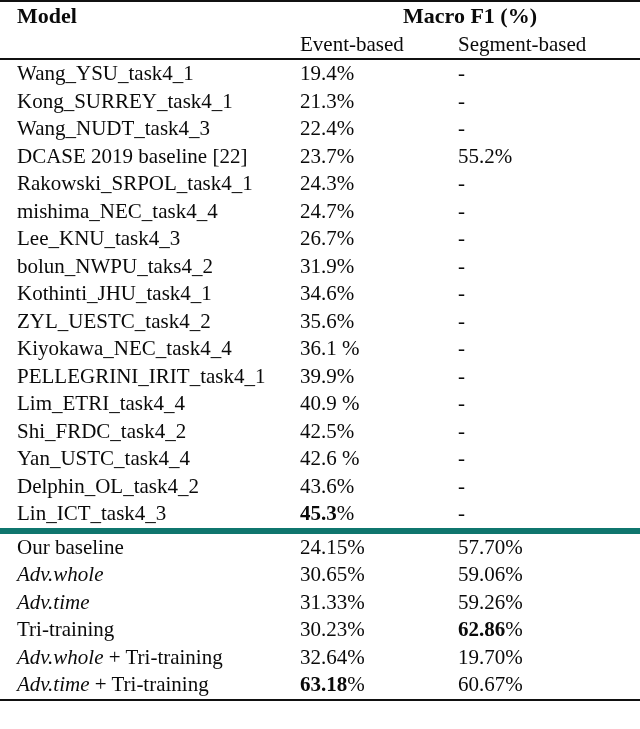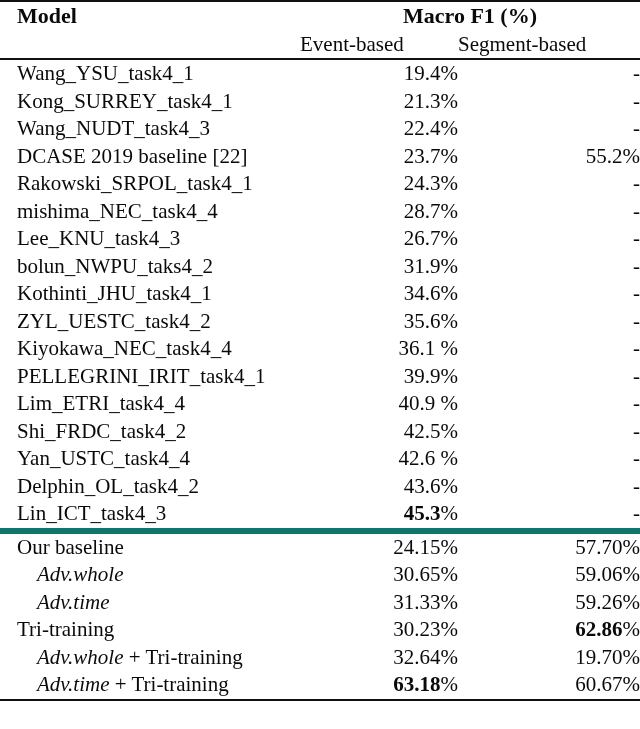--- a/index.html
+++ b/index.html
@@ -62,23 +62,23 @@
   }
   tbody.section-1 { border-bottom: 6px solid #0f766e; }
   td {
     padding: 0;
     height: 27.5px;
     line-height: 27.5px;
     white-space: nowrap;
     overflow: hidden;
   }
   td.model { text-align: left; padding-left: 17px; }
-  td.event, td.segment { text-align: right; margin-top: 40px; }
+  td.event, td.segment { text-align: left; margin-top: 40px; }
   .b { font-weight: bold; }
-  .i { font-style: italic; margin-left: 20px; }
+  .i { font-style: italic; }
 </style>
 </head>
 <body>
 
 <div class="page">
 
   <table class="results">
     <colgroup>
       <col class="c-model">
       <col class="c-event">
@@ -115,21 +115,21 @@
           <td class="event"><span>23.7%</span></td>
           <td class="segment"><span>55.2%</span></td>
         </tr>
         <tr>
           <td class="model"><span>Rakowski_SRPOL_task4_1</span></td>
           <td class="event"><span>24.3%</span></td>
           <td class="segment"><span>-</span></td>
         </tr>
         <tr>
           <td class="model"><span>mishima_NEC_task4_4</span></td>
-          <td class="event"><span>28.7%</span></td>
+          <td class="event"><span>24.7%</span></td>
           <td class="segment"><span>-</span></td>
         </tr>
         <tr>
           <td class="model"><span>Lee_KNU_task4_3</span></td>
           <td class="event"><span>26.7%</span></td>
           <td class="segment"><span>-</span></td>
         </tr>
         <tr>
           <td class="model"><span>bolun_NWPU_taks4_2</span></td>
           <td class="event"><span>31.9%</span></td>

